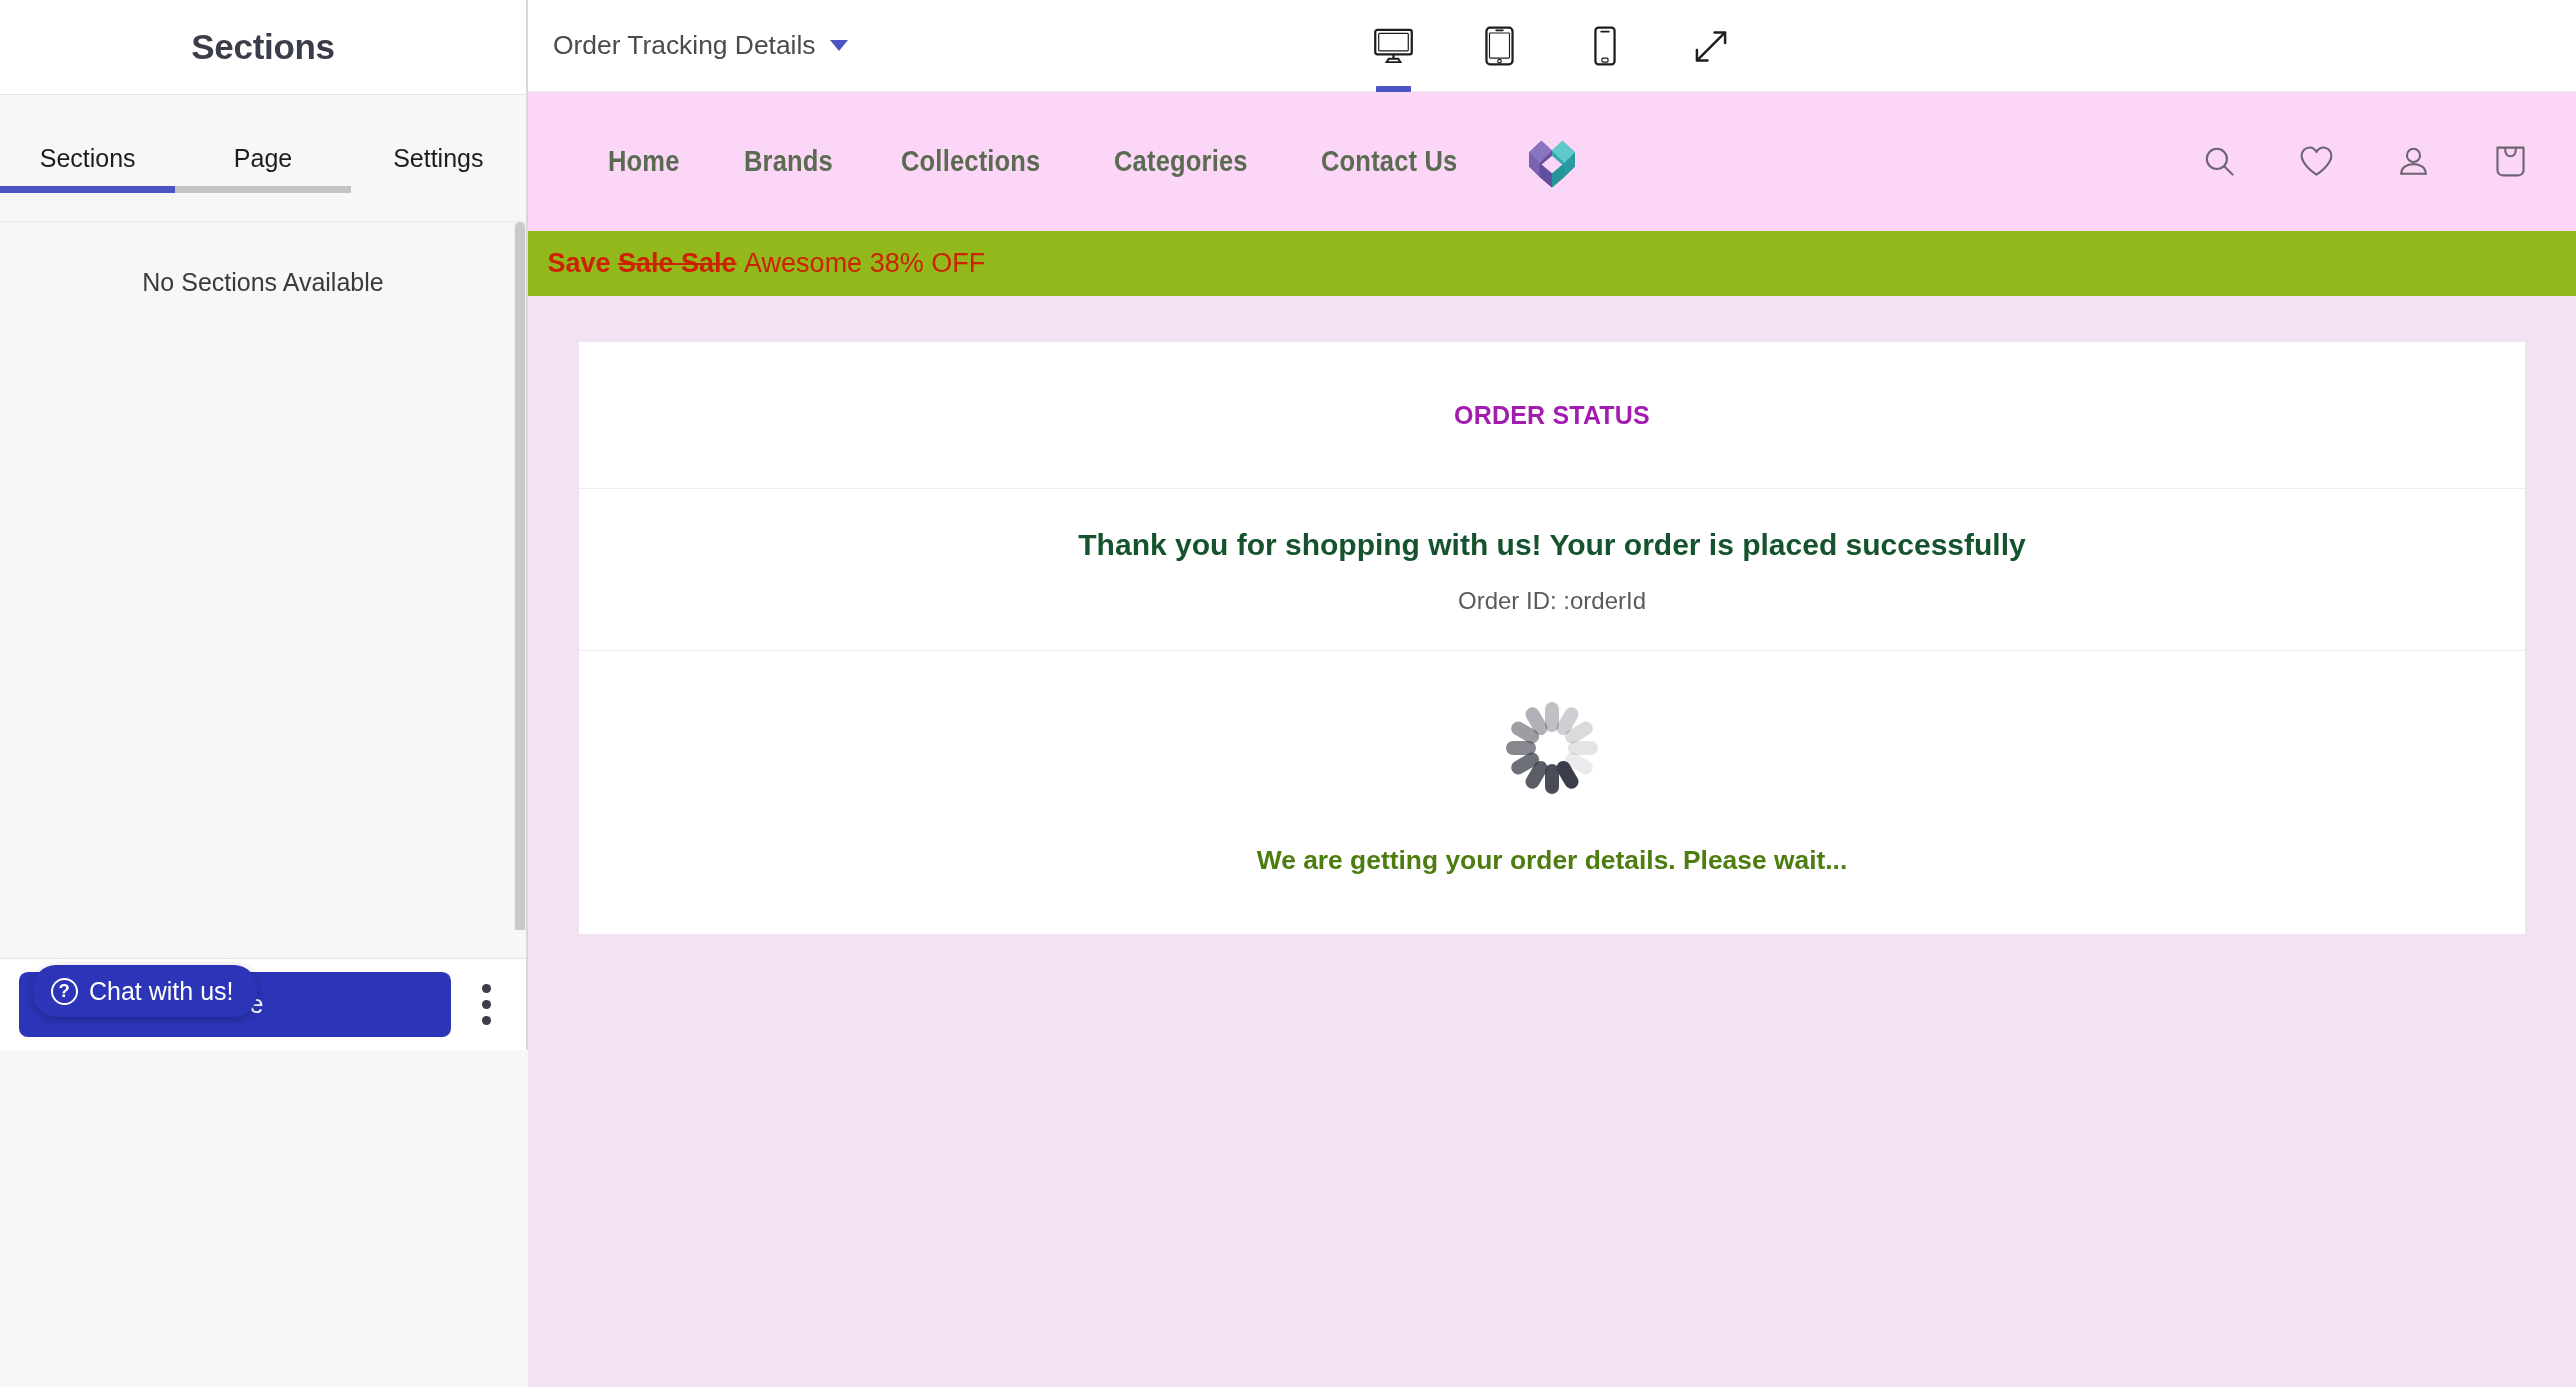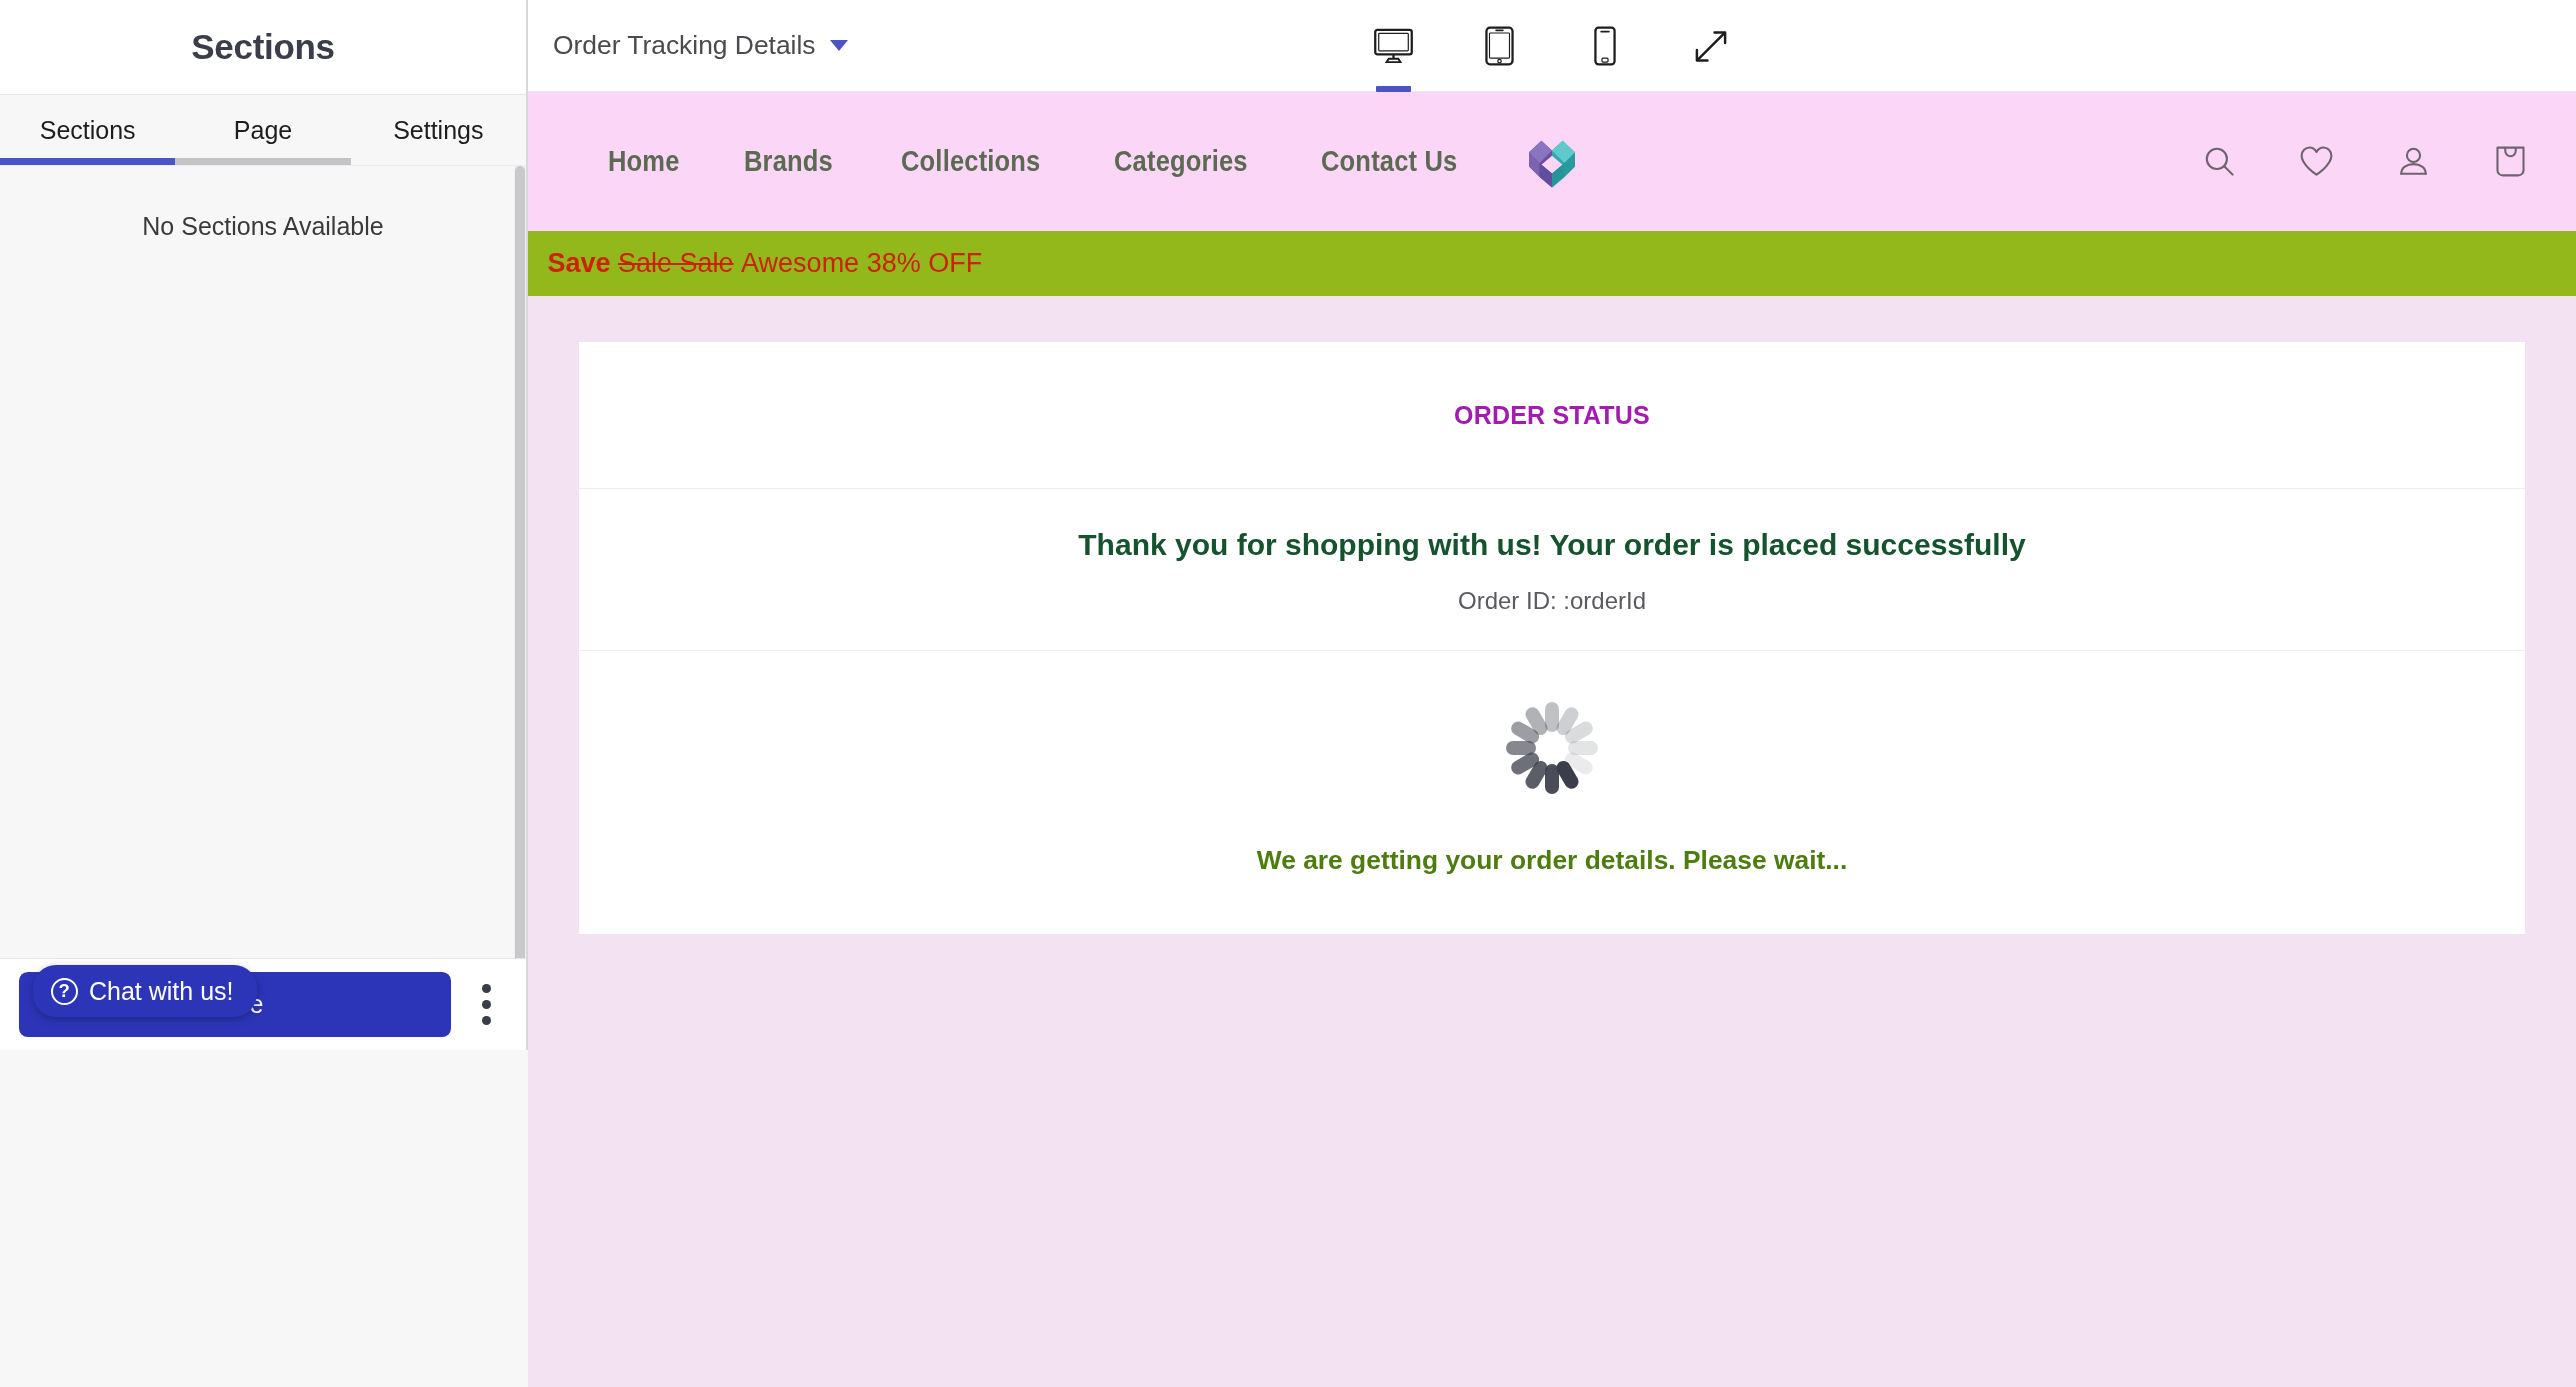--- a/index.html
+++ b/index.html
@@ -23,20 +23,21 @@
   
   .sidebar {
     position: relative;
     width: 528px;
     height: 1050px;
     flex: 0 0 528px;
     background: #f7f7f8;
     border-right: 2.6px solid #d8d8db;
     display: flex;
     flex-direction: column;
+    gap: 28px;
   }
 
   .sidebar-header {
     height: 95px;
     flex: 0 0 95px;
     background: #ffffff;
     border-bottom: 1.8px solid #e6e6e8;
     display: flex;
     align-items: center;
     justify-content: center;
@@ -273,21 +274,21 @@
     height: 65px;
     background: #93b81b;
     display: flex;
     align-items: center;
     padding-left: 19.4px;
     font-size: 27px;
     color: #cc2200;
     gap: 0;
   }
   .sale-strip .s-bold { font-weight: bold; }
-  .sale-strip .s-strike { text-decoration: line-through; font-weight: normal; }
+  .sale-strip .s-strike { text-decoration: line-through; font-weight: bold; }
   .sale-strip .s-plain { font-weight: normal; }
 
   
   .card-area { padding: 46px 51px 0 51px; }
   .order-card {
     background: #ffffff;
     width: 100%;
     max-width: 1972px;
   }
   .card-divider { height: 0.9px; background: #ededef; }

